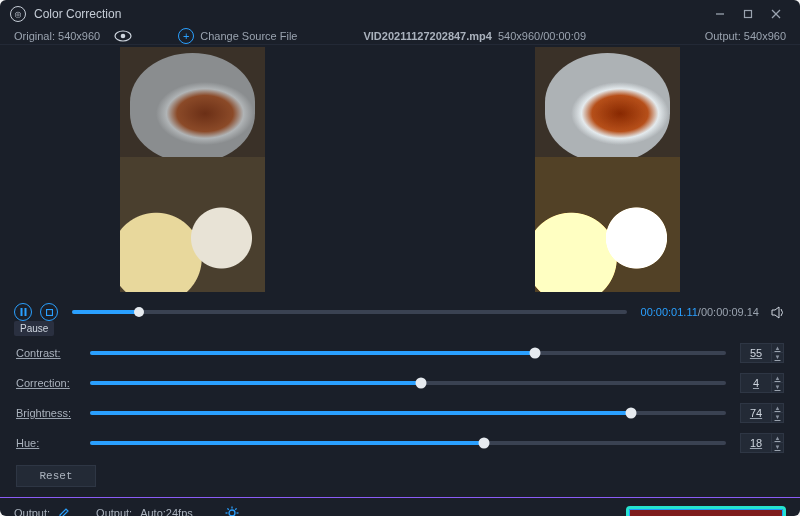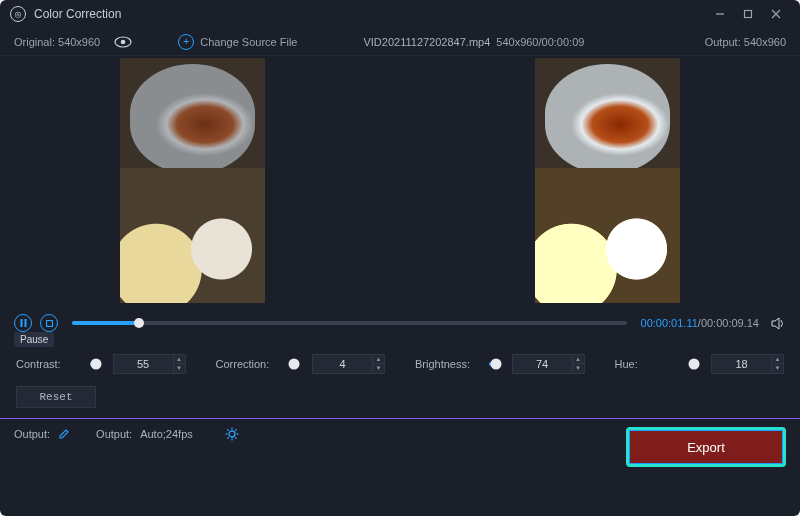--- a/index.html
+++ b/index.html
@@ -31,21 +31,21 @@
     height: 28px; display:flex; align-items:center; padding: 0 14px; gap: 6px;
     color:#9aa3af; font-size:11px;
     border-bottom: 1px solid #232936;
   }
   .header-row .eye { margin-left: 8px; }
   .change-src { display:flex; align-items:center; gap:6px; color:#9aa3af; margin-left: 40px; }
   .change-src .plus {
     width:16px; height:16px; border:1.5px solid #2aa0ff; border-radius:50%;
     color:#2aa0ff; display:flex; align-items:center; justify-content:center; font-size:11px; line-height:1;
   }
-  .file-info { margin-left: 60px; color:#aab2bd; }
+  .file-info { margin-left: 60px; color:#aab2bd;font-weight:bold; }
   .header-row .spacer { flex:1; }
 
   
   .preview {
     flex: 0 0 250px;
     display:flex; justify-content:center; gap: 270px;
     padding-top: 2px;
   }
   .thumb { width: 145px; height: 245px; background:#3a3128; position:relative; overflow:hidden; }
   .thumb::before {
@@ -80,30 +80,31 @@
   .timecode { color:#2aa0ff; font-size:11px; }
   .timecode .total { color:#9aa3af; }
   .vol { margin-left:4px; }
   .tooltip {
     position:absolute; left:14px; top:26px; background:#2a3040; color:#cfd6df;
     font-size:10px; padding:2px 6px; border-radius:2px;
   }
 
   
   .controls {
-    display:grid; grid-template-columns: 1fr 1fr 1fr 1fr; gap: 10px 30px;
+    display:grid; grid-template-columns: 1fr; gap: 10px 30px;
     padding: 18px 16px 6px 16px;
+    text-decoration: underline;
   }
   .ctrl { display:flex; align-items:center; gap:10px; }
   .ctrl label { width:64px; color:#aab2bd; font-size:11px; }
   .slider { flex:1; height:4px; background:#3a4252; border-radius:2px; position:relative; margin-right:4px; }
   .slider .fill { position:absolute; left:0; top:0; height:100%; background:#2aa0ff; border-radius:2px; }
   .slider .knob { position:absolute; top:50%; transform:translate(-50%,-50%); width:11px; height:11px; background:#e6eaef; border-radius:50%; }
   .numbox {
-    width:73px; height:20px; background:#232a36; border:1px solid #2e3644;
+    width:44px; height:20px; background:#232a36; border:1px solid #2e3644;
     display:flex; align-items:center;
   }
   .numbox span { flex:1; text-align:center; color:#cfd6df; font-size:11px; }
   .numbox .spin { width:12px; display:flex; flex-direction:column; border-left:1px solid #2e3644; }
   .numbox .spin div { height:9px; font-size:6px; color:#8a93a1; text-align:center; line-height:9px; }
   .numbox .spin div:first-child { border-bottom:1px solid #2e3644; }
 
   .reset-row { padding: 6px 16px 10px 16px; }
   .reset-btn {
     width: 80px; height: 22px; background:#232a36; border:1px solid #2e3644;

